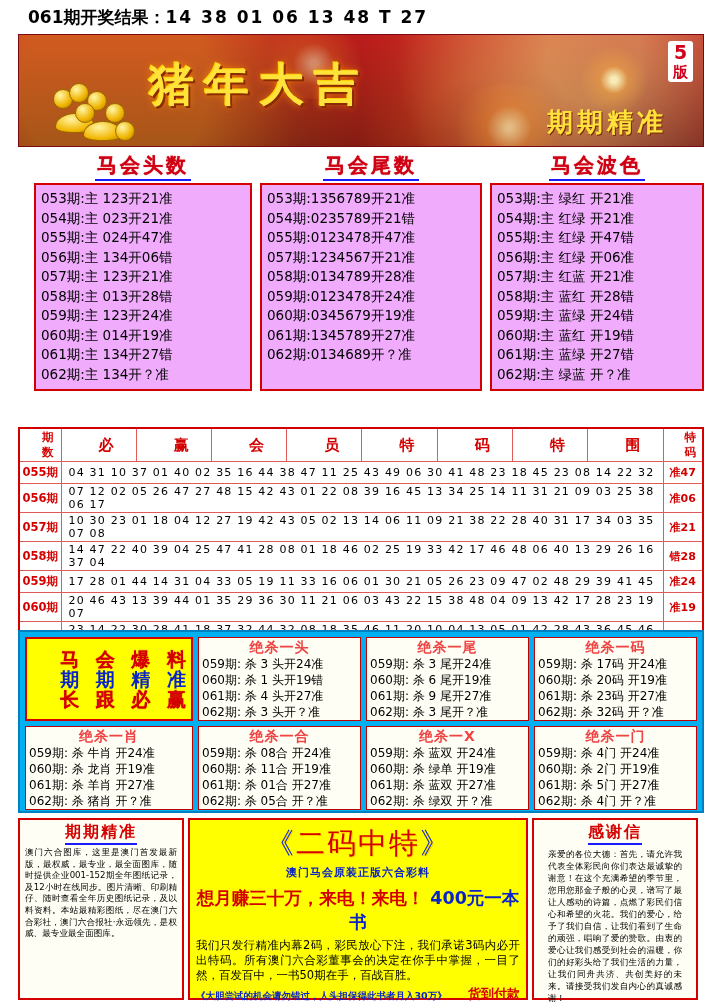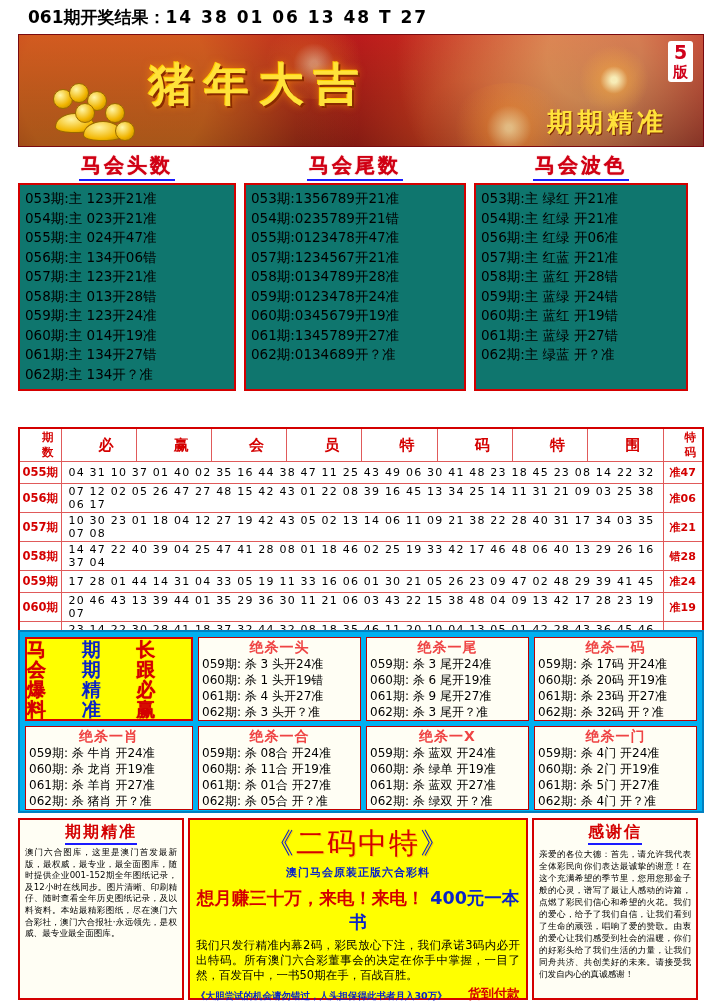--- a/index.html
+++ b/index.html
@@ -63,30 +63,30 @@
     border: 1px solid #9a6c00;
   }
   .ingot {
     position: absolute; width: 40px; height: 20px;
     background: radial-gradient(ellipse at 40% 30%, #fff3a0, #f2b600 65%, #ab7a00);
     border-radius: 50% 50% 40% 40%/70% 70% 30% 30%;
     border: 1px solid #996800;
   }
 
   
-  .triRow { position: absolute; left: 18px; top: 152px; width: 686px; }
+  .triRow { position: absolute; left: 34px; top: 152px; width: 686px; }
   .colTitle {
     text-align: center; font-size: 20px; font-weight: bold; color: #d00014;
     letter-spacing: 3px; margin-bottom: 2px;
     text-shadow: 0 0 1px #d00014;
   }
   .colTitle .uline { display:inline-block; border-bottom:2px solid #1a1aff; padding:0 2px; }
   .triTables { display: flex; gap: 8px; }
   .triBox {
-    border: 2px solid #d40000; background: #0f766e;
+    border: 2px solid #d40000; background: #f0abfc;
     padding: 4px 5px 5px 5px;
   }
   .c1 { width: 218px; }
   .c2 { width: 222px; }
   .c3 { width: 214px; }
   .rowline {
     font-size: 13.5px; color: #000; line-height: 19.5px; white-space: nowrap;
     font-family: "DejaVu Sans", sans-serif;
   }
 
@@ -116,21 +116,21 @@
   
   .killWrap {
     position: absolute; left: 18px; top: 630px; width: 686px; height: 183px;
     background: #00b0f0; border: 2px solid #0080c0; padding: 5px;
   }
   .killGrid { display: flex; gap: 5px; height: 84px; }
   .killGrid2 { display: flex; gap: 5px; height: 84px; margin-top: 5px; }
   .promoBox {
     width: 168px; background: #ffff00; border: 2px solid #d40000;
     display: flex; align-items: flex-end; justify-content: center;
-    flex-direction: row;
+    flex-direction: column;
   }
   .promoBox .l {
     font-size: 19px; font-weight: bold; letter-spacing: 5px; line-height: 20px;
     color: #d40000; text-shadow: 0 0 1px #d40000;
   }
   .promoBox .l.b { color: #0a23c8; text-shadow: none; }
   .killBox {
     flex: 1; background: #fffef4; border: 1px solid #c00000; padding: 1px 3px;
   }
   .killHead {
@@ -174,21 +174,21 @@
   .midLine2 .b { color: #0a23c8; }
   .midLine3 {
     font-size: 11.5px; color: #000; line-height: 15px; padding: 4px 6px 0; text-align: justify;
   }
   .midFoot {
     display: flex; justify-content: space-between; align-items: flex-end;
     padding: 2px 6px 0;
   }
   .midFootL { font-size: 9.5px; color: #0a23c8; font-weight: bold; }
   .midFootR { font-size: 13px; color: #d40000; font-weight: bold; }
-  .thanksText { font-size: 8.6px; line-height: 12px; padding: 2px 5px 0; color:#000; text-align: justify; }
+  .thanksText { font-size: 8.6px; line-height: 12px; padding: 2px 14px 0; color:#000; text-align: justify; }
 </style>
 </head>
 <body>
 
 <div class="page">
 
   <div class="topline">
     <span>061期开奖结果：</span><span class="nums">14 38 01 06 13 48 T 27</span>
   </div>
 
@@ -246,20 +246,21 @@
         <div class="rowline">057期:1234567开21准</div>
         <div class="rowline">058期:0134789开28准</div>
         <div class="rowline">059期:0123478开24准</div>
         <div class="rowline">060期:0345679开19准</div>
         <div class="rowline">061期:1345789开27准</div>
         <div class="rowline">062期:0134689开？准</div>
       </div>
       <div class="triBox c3">
         <div class="rowline">053期:主 绿红 开21准</div>
         <div class="rowline">054期:主 红绿 开21准</div>
+        <div class="rowline">055期:主 红绿 开47错</div>
         <div class="rowline">056期:主 红绿 开06准</div>
         <div class="rowline">057期:主 红蓝 开21准</div>
         <div class="rowline">058期:主 蓝红 开28错</div>
         <div class="rowline">059期:主 蓝绿 开24错</div>
         <div class="rowline">060期:主 蓝红 开19错</div>
         <div class="rowline">061期:主 蓝绿 开27错</div>
         <div class="rowline">062期:主 绿蓝 开？准</div>
       </div>
     </div>
   </div>

